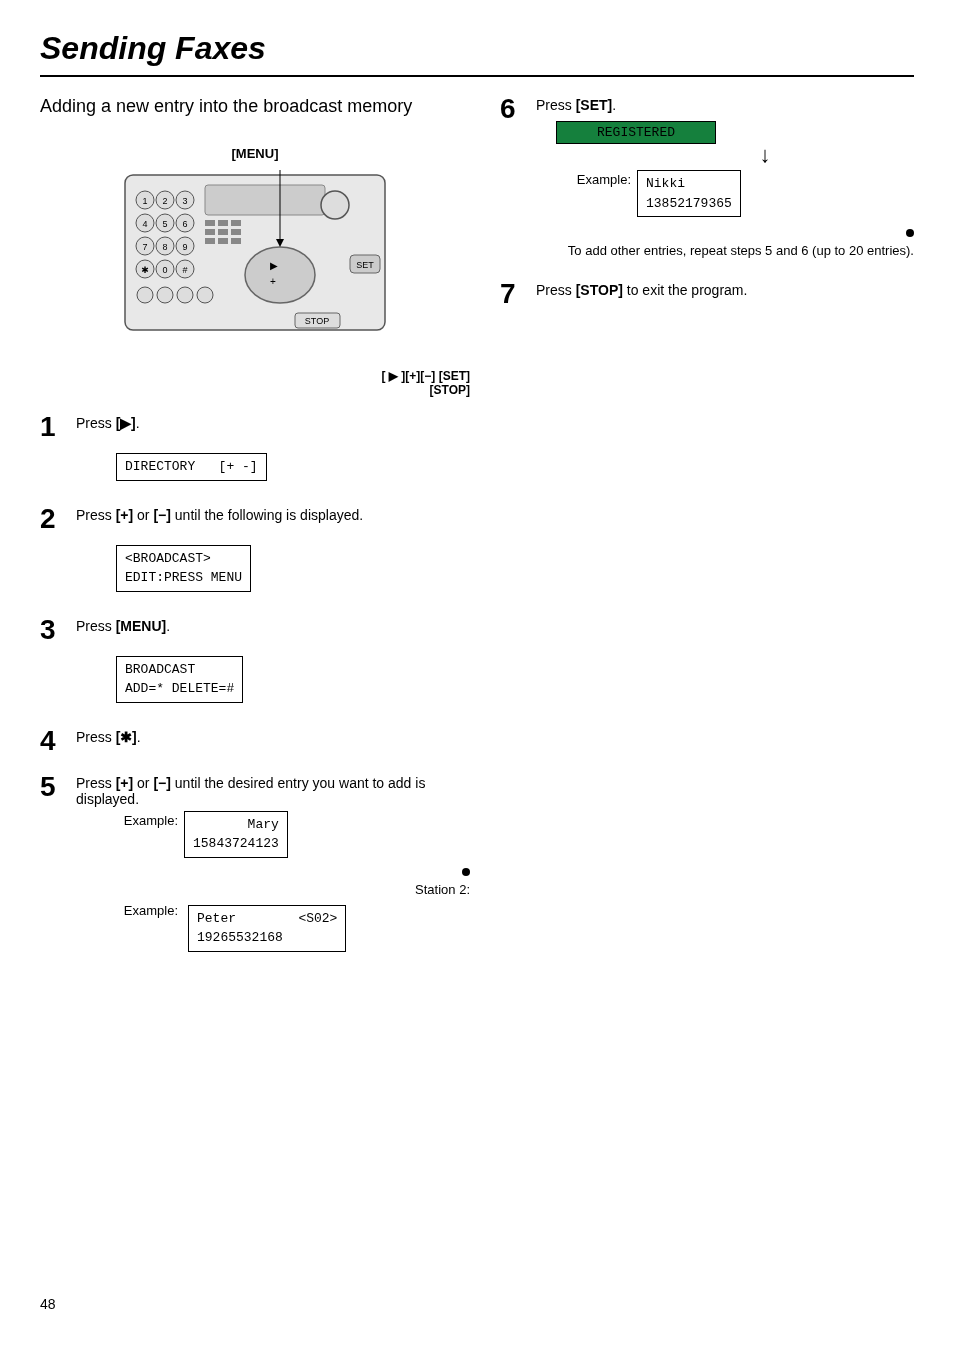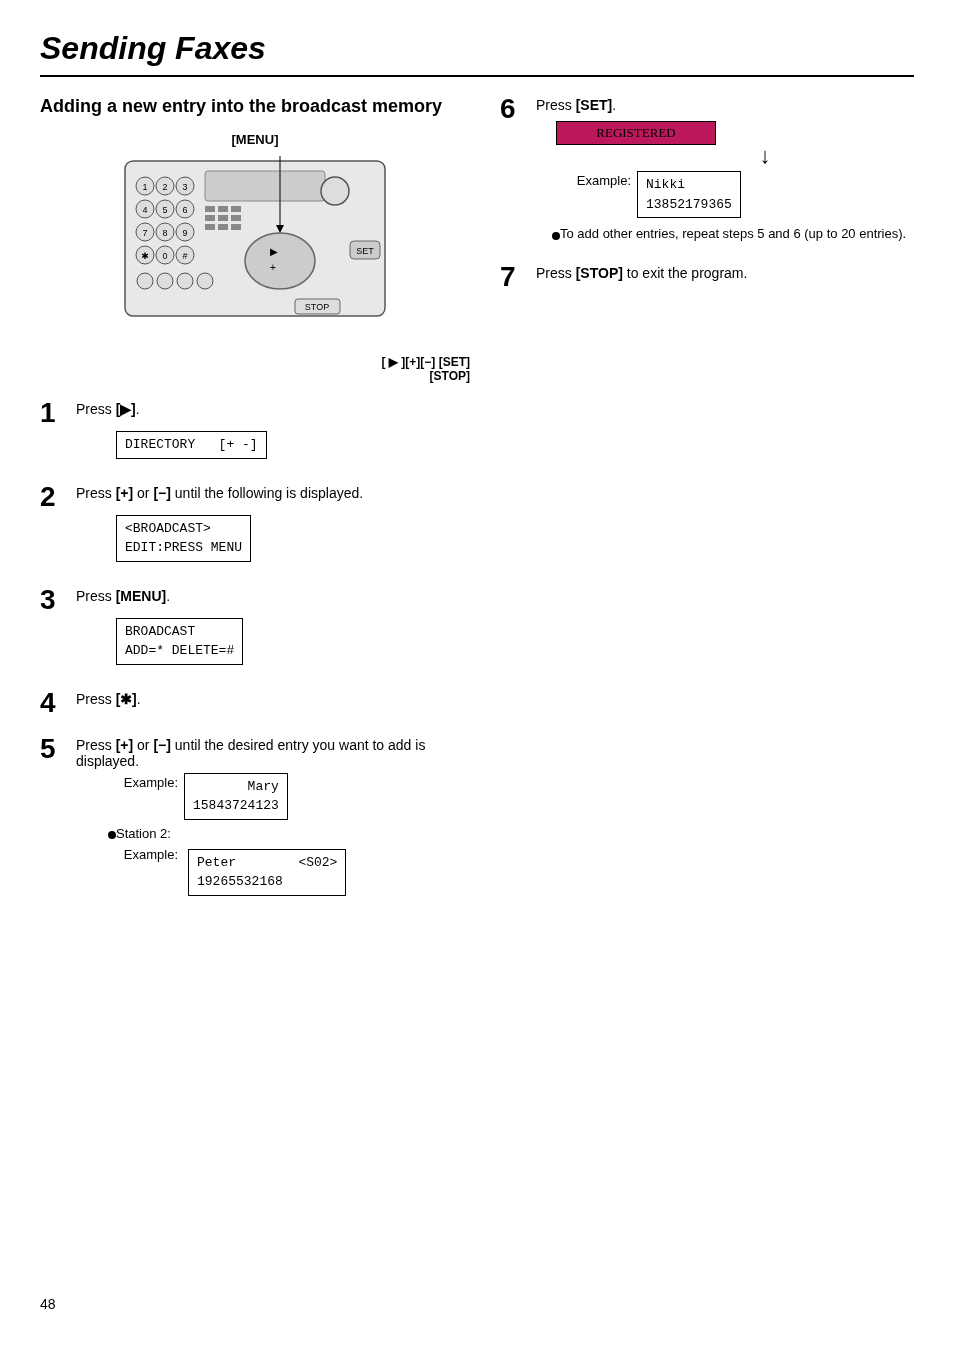--- a/index.html
+++ b/index.html
@@ -28,22 +28,22 @@
       gap: 30px;
     }
     .left-col {
       flex: 0 0 430px;
     }
     .right-col {
       flex: 1;
     }
     h2 {
       font-size: 18px;
-      font-weight: bold;
-      margin-bottom: 14px;
+      font-weight: normal;
+      margin-bottom: 28px;
       line-height: 1.3;
     }
     .fax-diagram {
       text-align: center;
       margin-bottom: 16px;
       position: relative;
     }
     .fax-diagram .menu-label {
       font-weight: bold;
       font-size: 13px;
@@ -78,39 +78,41 @@
     }
     .step-content p {
       font-size: 14px;
       margin-bottom: 4px;
     }
     .step-content .sub {
       font-size: 13px;
       margin-left: 16px;
       margin-bottom: 4px;
       display: flex;
-      align-items: center;
+      align-items: flex-end;
+      gap: 6px;
+      flex-direction: column;
     }
     .bullet {
       display: inline-block;
       width: 8px;
       height: 8px;
       background: #000;
       border-radius: 50%;
       margin-top: 4px;
       flex-shrink: 0;
     }
     .lcd-box {
       font-family: 'Courier New', Courier, monospace;
       font-size: 13px;
       border: 1.5px solid #000;
       display: inline-block;
       padding: 3px 8px;
       background: #fff;
-      margin: 10px 0 6px 40px;
+      margin: 18px 0 6px 40px;
       white-space: pre;
       line-height: 1.5;
     }
     .example-row {
       display: flex;
       align-items: flex-start;
       gap: 6px;
       margin: 4px 0 4px 16px;
     }
     .example-label {
@@ -144,28 +146,28 @@
     .step-num-right {
       font-size: 28px;
       font-weight: bold;
       line-height: 1;
       min-width: 28px;
     }
     .registered-box-wrap {
       margin: 8px 0 8px 20px;
     }
     .registered-box {
-      font-family: Liberation Serif, serif;
+      font-family: Liberation Mono, monospace;
       font-size: 13px;
       border: 1.5px solid #000;
       padding: 3px 8px;
       display: inline-block;
       min-width: 160px;
       text-align: center;
-      background: #be185d;
+      background: #15803d;
     }
     .arrow-down {
       font-size: 22px;
       display: block;
       text-align: center;
       margin-left: 60px;
       line-height: 1;
     }
     .example-nikki {
       display: flex;

